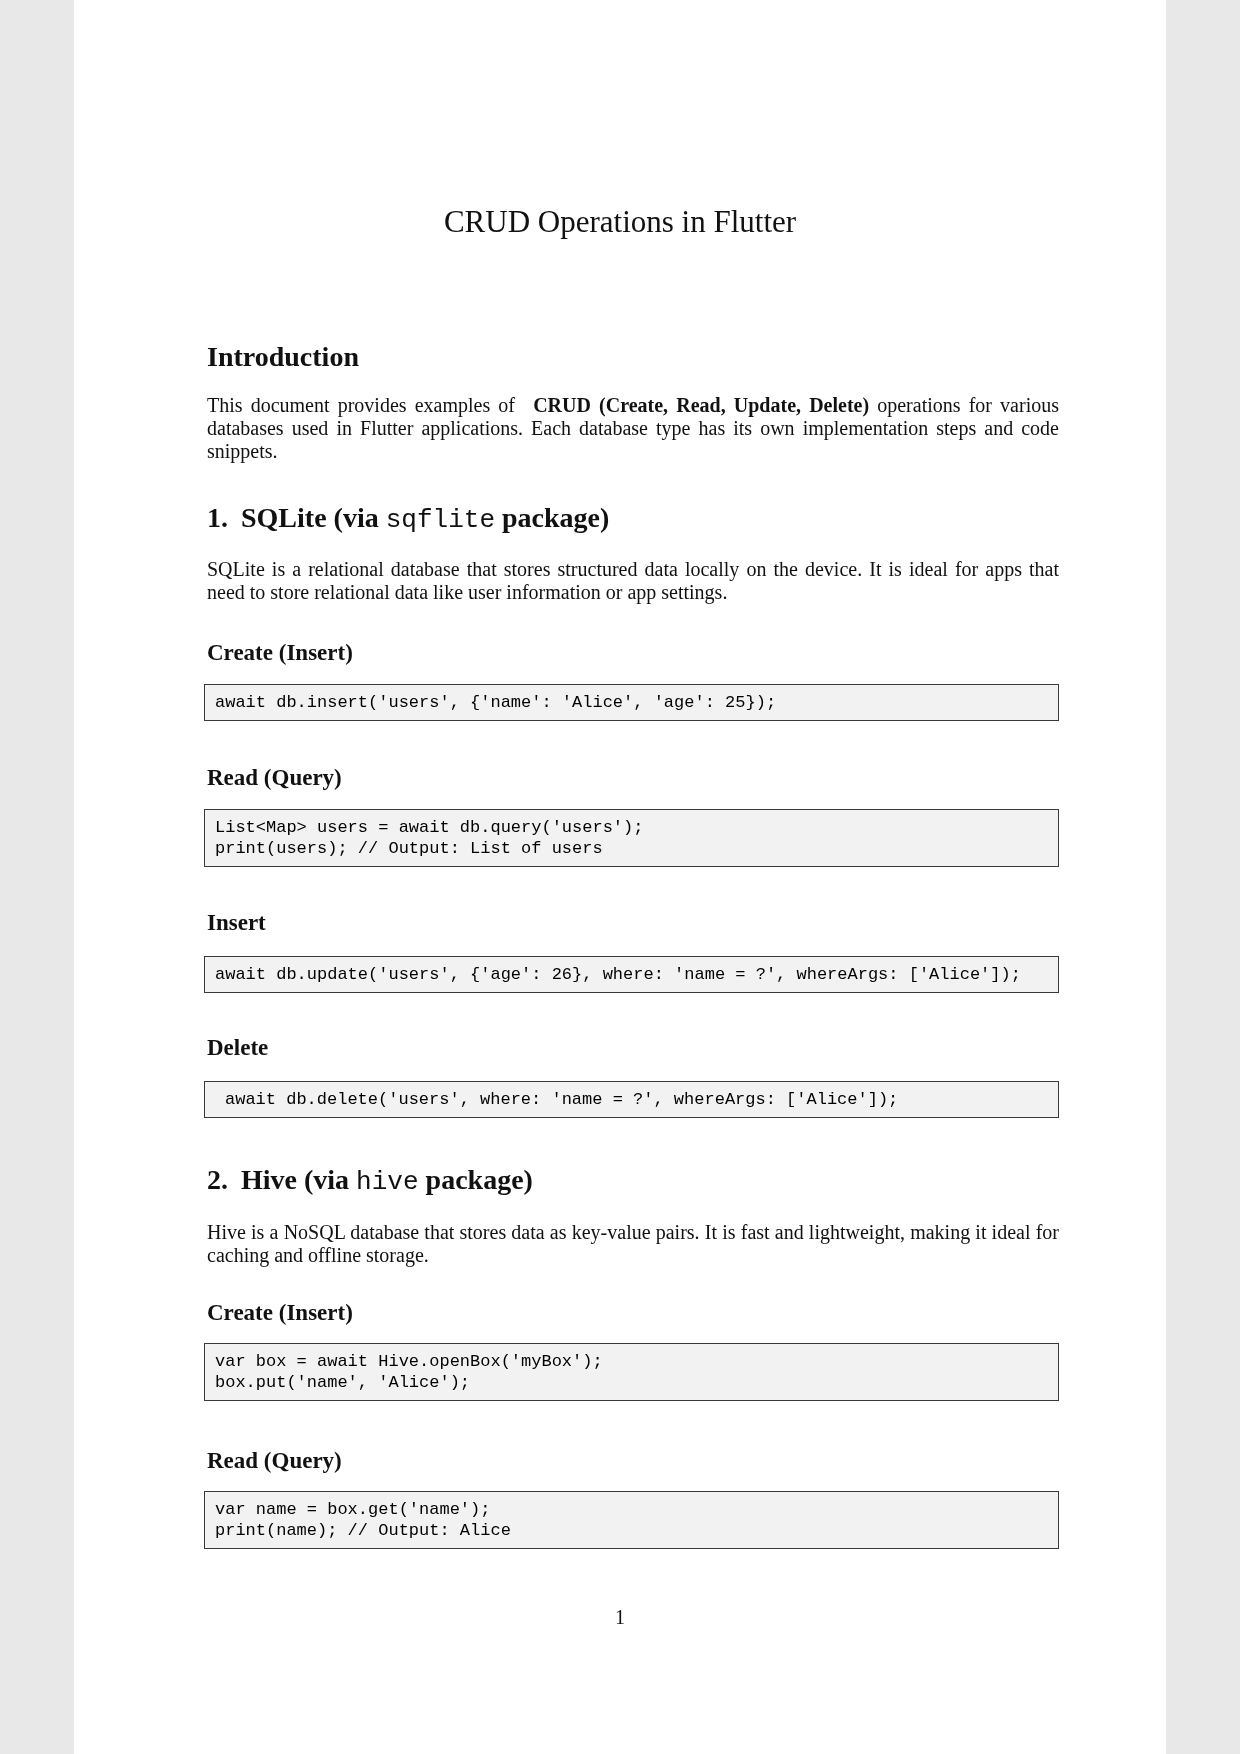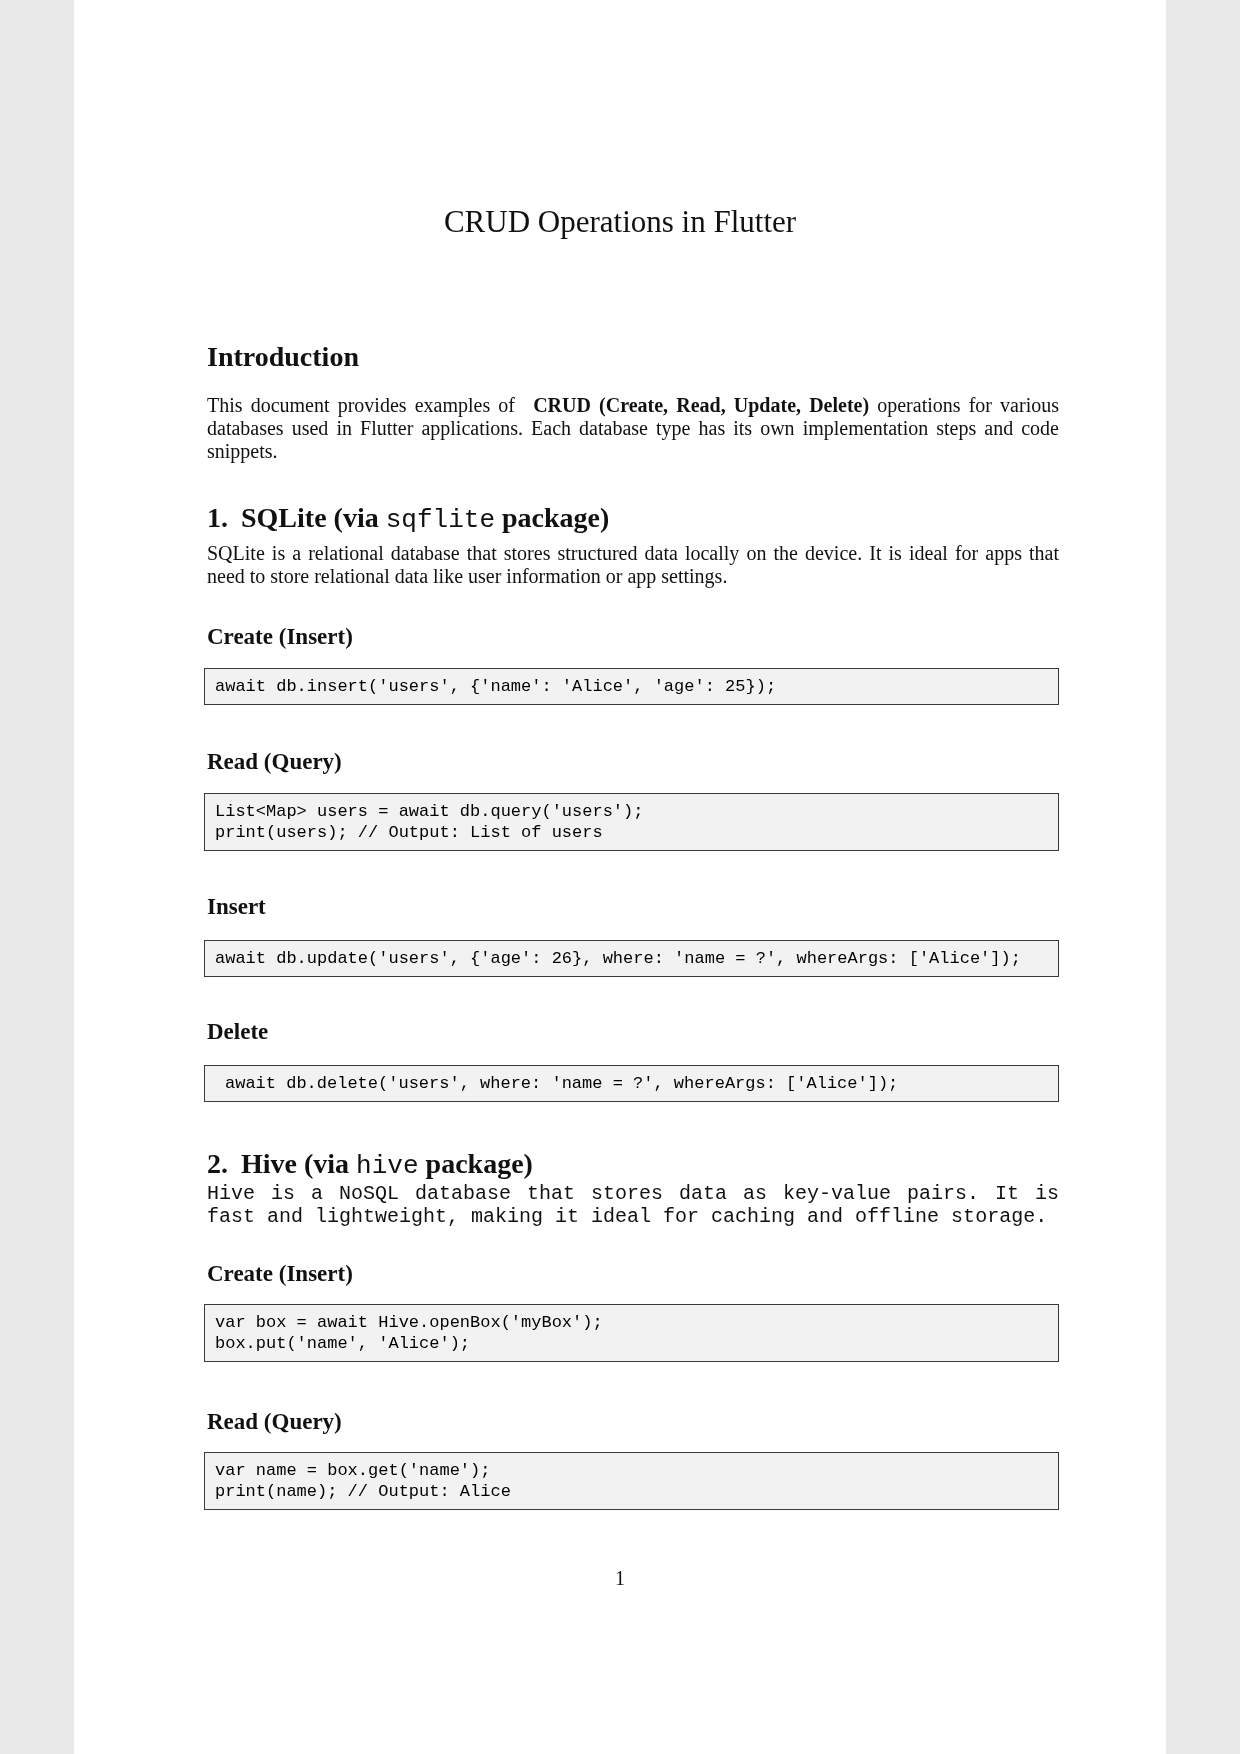--- a/index.html
+++ b/index.html
@@ -77,37 +77,37 @@
 <div class="page">
 
   <h1 class="doc-title">CRUD Operations in Flutter</h1>
 
   <div class="content">
 
     <h2 class="section-heading" style="margin-top:100px;">Introduction</h2>
     <p class="body-text" style="margin-top:21px;"><span>This document provides examples of </span><span class="bold">CRUD (Create, Read, Update, Delete)</span><span> operations for various databases used in Flutter applications. Each database type has its own implementation steps and code snippets.</span></p>
 
     <h2 class="section-heading" style="margin-top:39px;"><span class="sec-num">1.</span><span>SQLite (via </span><span class="mono-in-heading">sqflite</span><span> package)</span></h2>
-    <p class="body-text" style="margin-top:6px;">SQLite is a relational database that stores structured data locally on the device. It is ideal for apps that need to store relational data like user information or app settings.</p>
+    <p class="body-text" style="margin-top:22px;">SQLite is a relational database that stores structured data locally on the device. It is ideal for apps that need to store relational data like user information or app settings.</p>
 
     <h3 class="subsection-heading" style="margin-top:35px;">Create (Insert)</h3>
     <pre class="code-box" style="margin-top:18px;">await db.insert('users', {'name': 'Alice', 'age': 25});</pre>
 
     <h3 class="subsection-heading" style="margin-top:43px;">Read (Query)</h3>
     <pre class="code-box" style="margin-top:18px;">List&lt;Map&gt; users = await db.query('users');
 print(users); // Output: List of users</pre>
 
     <h3 class="subsection-heading" style="margin-top:42px;">Insert</h3>
     <pre class="code-box" style="margin-top:20px;">await db.update('users', {'age': 26}, where: 'name = ?', whereArgs: ['Alice']);</pre>
 
     <h3 class="subsection-heading" style="margin-top:41px;">Delete</h3>
     <pre class="code-box" style="margin-top:20px;padding-left:20px;">await db.delete('users', where: 'name = ?', whereArgs: ['Alice']);</pre>
 
     <h2 class="section-heading" style="margin-top:46px;"><span class="sec-num">2.</span><span>Hive (via </span><span class="mono-in-heading">hive</span><span> package)</span></h2>
-    <p class="body-text" style="font-family:Liberation Mono, monospace;">Hive is a NoSQL database that stores data as key-value pairs. It is fast and lightweight, making it ideal for caching and offline storage.</p>
+    <p class="body-text" style="margin-top:23px;">Hive is a NoSQL database that stores data as key-value pairs. It is fast and lightweight, making it ideal for caching and offline storage.</p>
 
     <h3 class="subsection-heading" style="margin-top:32px;">Create (Insert)</h3>
     <pre class="code-box" style="margin-top:17px;">var box = await Hive.openBox('myBox');
 box.put('name', 'Alice');</pre>
 
     <h3 class="subsection-heading" style="margin-top:46px;">Read (Query)</h3>
     <pre class="code-box" style="margin-top:17px;">var name = box.get('name');
 print(name); // Output: Alice</pre>
 
   </div>

